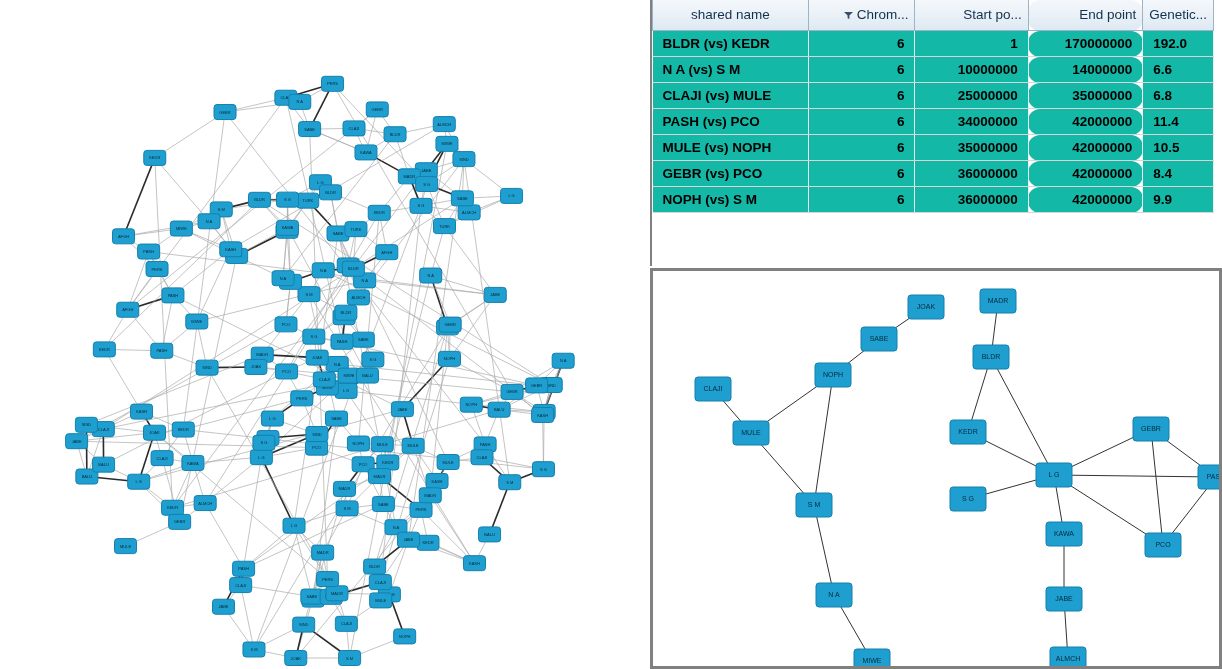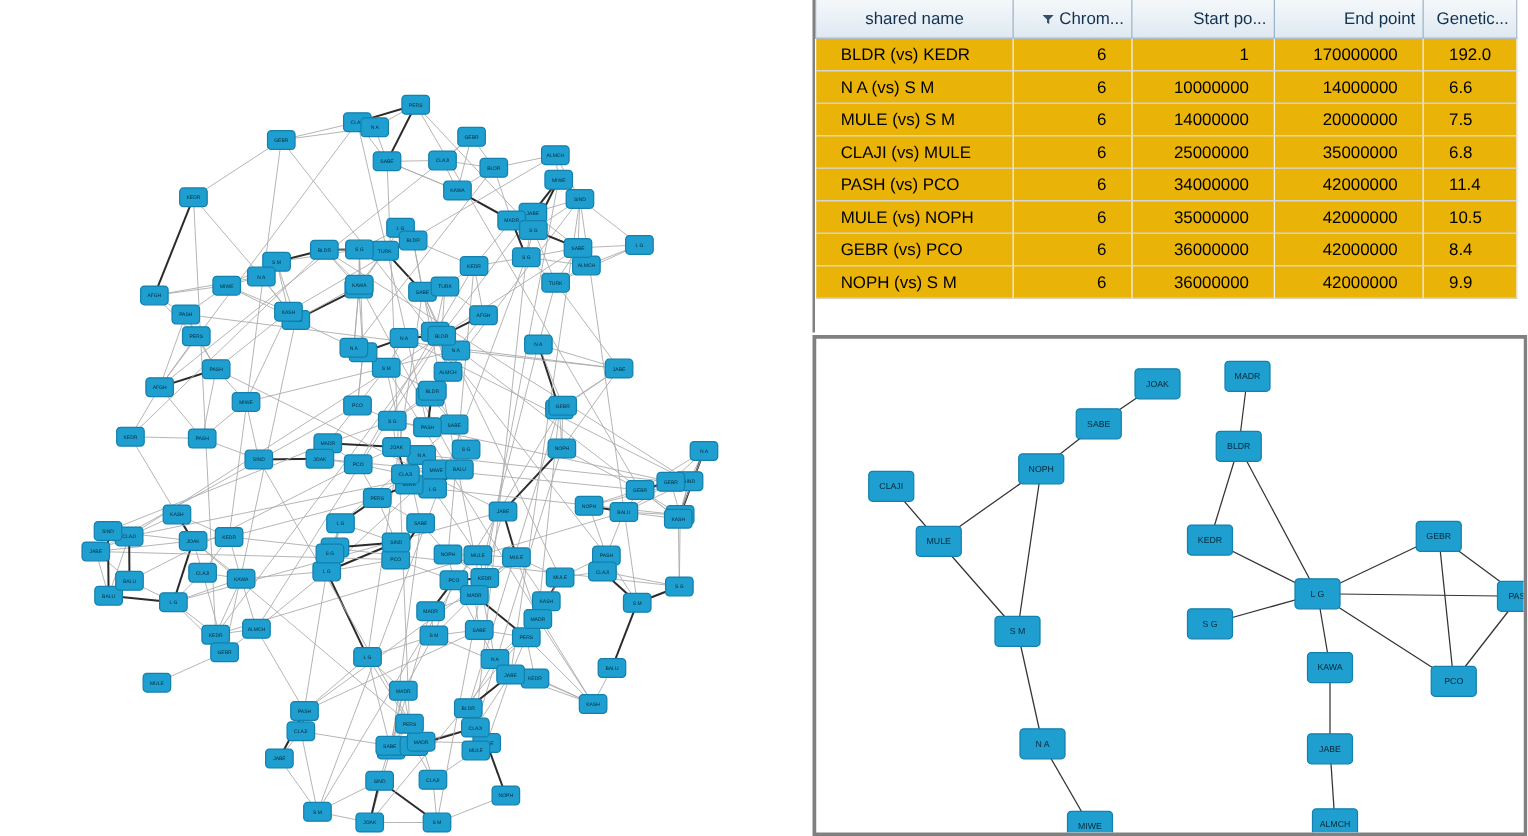--- a/index.html
+++ b/index.html
@@ -48,29 +48,30 @@
     border-top: none;
     padding: 4px 6px 5px 6px;
     font-weight: normal;
     color: #12314f;
     height: 21px;
     white-space: nowrap;
   }
   table.datatable td {
     border-bottom: 1px solid #d6d6d6;
     border-right: 1px solid #eeeeee;
-    padding: 3px 20px;
+    padding: 3px 10px;
     height: 19px;
     white-space: nowrap;
-    background: #eab308;
+    background: #14b8a6;
+    font-weight: bold;
   }
   .col-name  { text-align: left;  width: 148px; }
   .col-chrom { text-align: right; width: 100px; }
   .col-start { text-align: right; width: 108px; }
-  .col-end   { text-align: right; width: 106px; }
+  .col-end   { text-align: right; width: 106px; border-radius: 12px; }
   .col-gen   { }
   .filter-icon {
     display: inline-block;
     width: 9px; height: 9px;
     margin-right: 4px;
     vertical-align: -1px;
   }
   th.col-name { text-align: center; }
   th.col-chrom, th.col-start, th.col-end, th.col-gen { text-align: right; }
 
@@ -1189,27 +1190,20 @@
             <td class="col-gen">192.0</td>
           </tr>
           <tr>
             <td class="col-name">N A (vs) S M</td>
             <td class="col-chrom">6</td>
             <td class="col-start">10000000</td>
             <td class="col-end">14000000</td>
             <td class="col-gen">6.6</td>
           </tr>
           <tr>
-            <td class="col-name">MULE (vs) S M</td>
-            <td class="col-chrom">6</td>
-            <td class="col-start">14000000</td>
-            <td class="col-end">20000000</td>
-            <td class="col-gen">7.5</td>
-          </tr>
-          <tr>
             <td class="col-name">CLAJI (vs) MULE</td>
             <td class="col-chrom">6</td>
             <td class="col-start">25000000</td>
             <td class="col-end">35000000</td>
             <td class="col-gen">6.8</td>
           </tr>
           <tr>
             <td class="col-name">PASH (vs) PCO</td>
             <td class="col-chrom">6</td>
             <td class="col-start">34000000</td>

